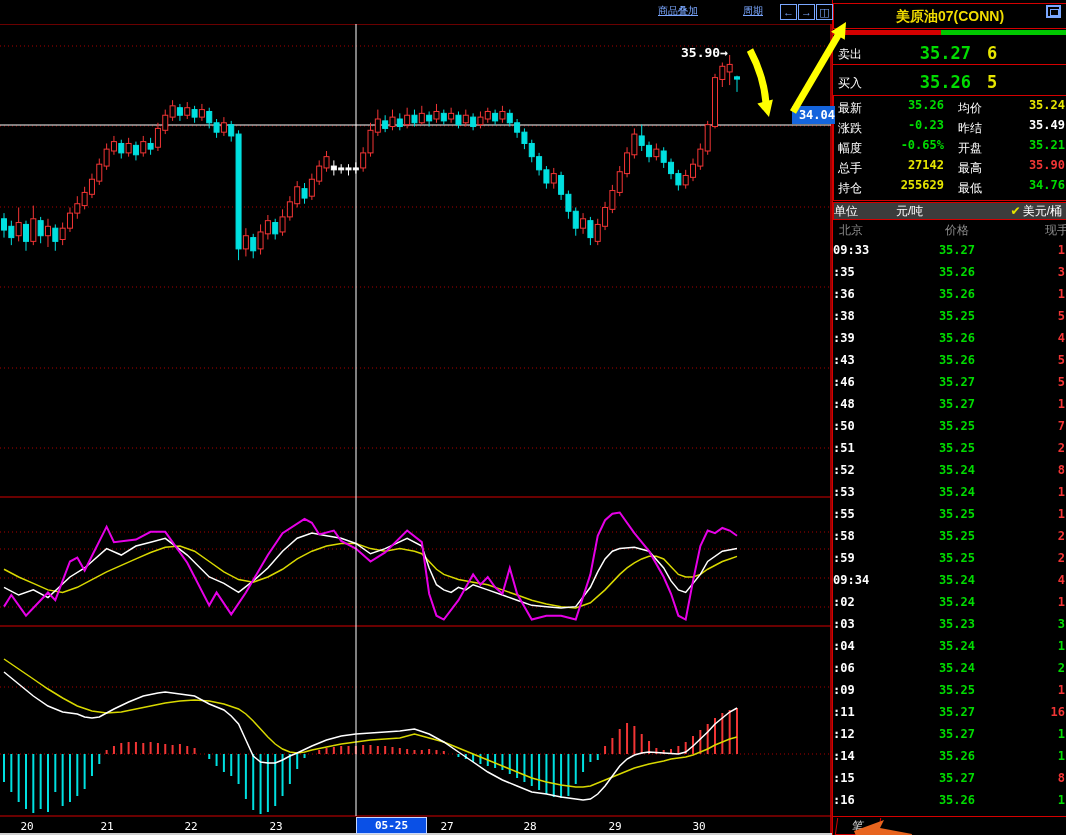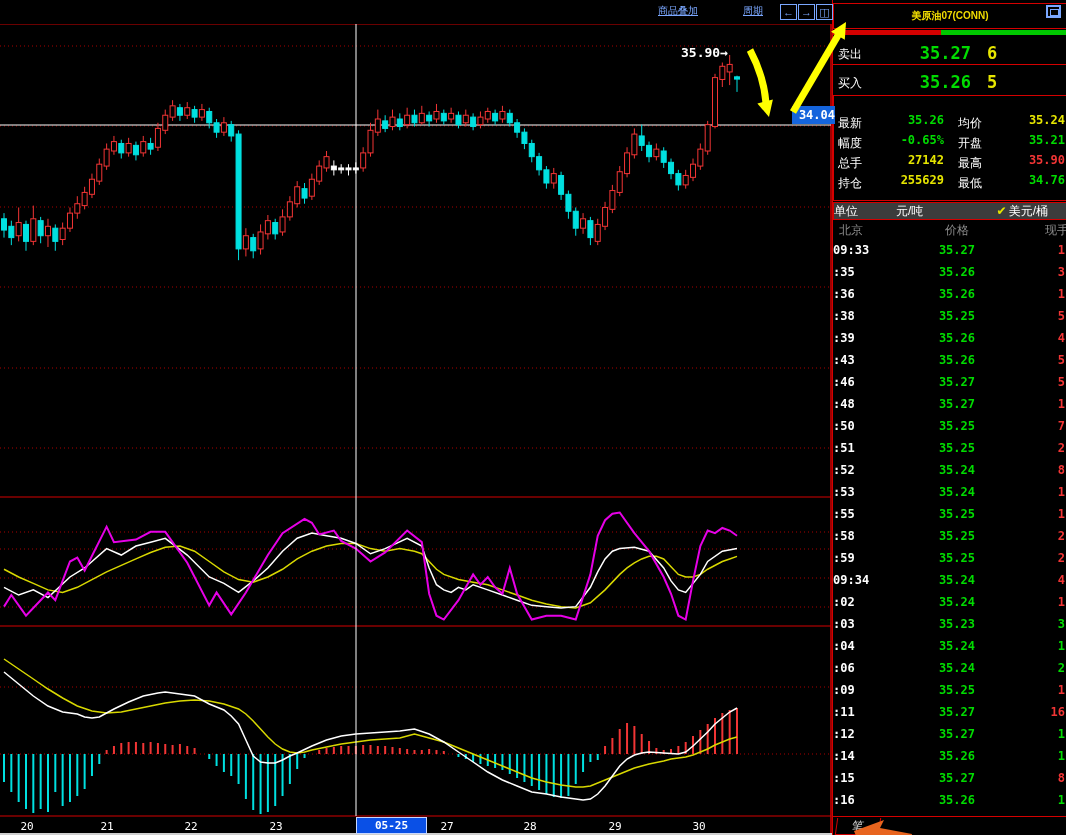--- a/index.html
+++ b/index.html
@@ -15,32 +15,32 @@
   .px-label{position:absolute;left:792px;top:106px;width:43px;height:18px;background:#1464dc;
     color:#fff;font:bold 12px "DejaVu Sans Mono",monospace;text-align:right;line-height:18px;z-index:3}
   .cursor-box{position:absolute;left:356px;top:817px;width:71px;height:17px;background:#0a50e6;
     border:1px solid #c8d8ff;color:#fff;font:bold 11px "DejaVu Sans Mono",monospace;
     text-align:center;line-height:15px;z-index:3}
   .bottom-strip{position:absolute;left:0;bottom:0;width:1066px;height:2px;background:#cfcfcf;z-index:2}
   
   .quote{position:absolute;left:832px;top:0;width:234px;height:835px;background:#000;
     border-left:1px solid #d40000;z-index:2;overflow:hidden}
   .q-title{position:absolute;left:0;top:3px;width:234px;height:26px;border:1px solid #d40000;
-    color:#f0dc00;font-weight:bold;font-size:10px;text-align:center;line-height:24px}
+    color:#f0dc00;font-weight:bold;font-size:14px;text-align:center;line-height:24px}
   .restore{position:absolute;right:5px;top:5px;width:15px;height:13px;border:2px solid #7aa7ff}
   .restore::before{content:"";position:absolute;left:2px;top:2px;width:7px;height:5px;border:1px solid #7aa7ff}
   .sbar{position:absolute;left:0;top:30px;width:234px;height:5px;display:flex}
   .sbar .r{width:108px;background:#d40000}
   .sbar .g{flex:1;background:#00c800}
   .askbid{position:absolute;left:0;width:234px;display:flex;align-items:flex-end}
   .askbid .lbl{font-size:12px;color:#fff;padding-left:5px;width:58px}
   .askbid .bp{font:bold 17px "DejaVu Sans Mono",monospace;color:#00dc00;width:80px;text-align:right}
   .askbid .bq{font:bold 17px "DejaVu Sans Mono",monospace;color:#e6e600;margin-left:16px}
   .redline{position:absolute;left:0;width:234px;height:1px;background:#d40000}
-  .stats{position:absolute;left:0;top:95px;width:234px;height:106px;border:1px solid #d40000;padding-top:17px}
+  .stats{position:absolute;left:0;top:95px;width:234px;height:106px;border:1px solid #d40000;padding-top:2px}
   .srow{display:flex;height:20px;line-height:20px;font-size:12px}
   .srow .sl{color:#fff;width:40px;padding-left:4px}
   .srow .sv1{width:70px;text-align:right;font:bold 12px "DejaVu Sans Mono",monospace}
   .srow .sl2{color:#fff;width:46px;margin-left:14px}
   .srow .sv2{flex:1;text-align:right;font:bold 12px "DejaVu Sans Mono",monospace;padding-right:1px}
   .unit{position:absolute;left:0;top:202px;width:234px;height:18px;background:#3c3c3c;
     border:1px solid #d40000;display:flex;align-items:center;font-size:12px;color:#fff}
   .unit .u1{width:62px}
   .unit .u2{width:74px}
   .unit .chk{color:#e6e600;font-weight:bold;margin-right:2px}
@@ -438,20 +438,26 @@
   </div>
 
   <div class="stats">
     <div class="srow">
         <span class="sl">最新</span>
         <span class="sv1 clr-green">35.26</span>
         <span class="sl2">均价</span>
         <span class="sv2 clr-yellow">35.24</span>
       </div>
       <div class="srow">
+        <span class="sl">涨跌</span>
+        <span class="sv1 clr-green">-0.23</span>
+        <span class="sl2">昨结</span>
+        <span class="sv2 clr-white">35.49</span>
+      </div>
+      <div class="srow">
         <span class="sl">幅度</span>
         <span class="sv1 clr-green">-0.65%</span>
         <span class="sl2">开盘</span>
         <span class="sv2 clr-green">35.21</span>
       </div>
       <div class="srow">
         <span class="sl">总手</span>
         <span class="sv1 clr-yellow">27142</span>
         <span class="sl2">最高</span>
         <span class="sv2 clr-red">35.90</span>
@@ -462,21 +468,21 @@
         <span class="sl2">最低</span>
         <span class="sv2 clr-green">34.76</span>
       </div>
   </div>
 
   <div class="unit">
     <span class="u1">单位</span>
     <span class="u2">元/吨</span>
     <span style="flex:1"></span>
     <span class="chk">✔</span>
-    <span style="padding-right:18px">美元/桶</span>
+    <span style="padding-right:4px">美元/桶</span>
   </div>
 
   <div class="theader">
     <span class="h1">北京</span>
     <span class="h2">价格</span>
     <span class="h3">现手</span>
   </div>
 
   <div class="tape">
     <div class="trow">

